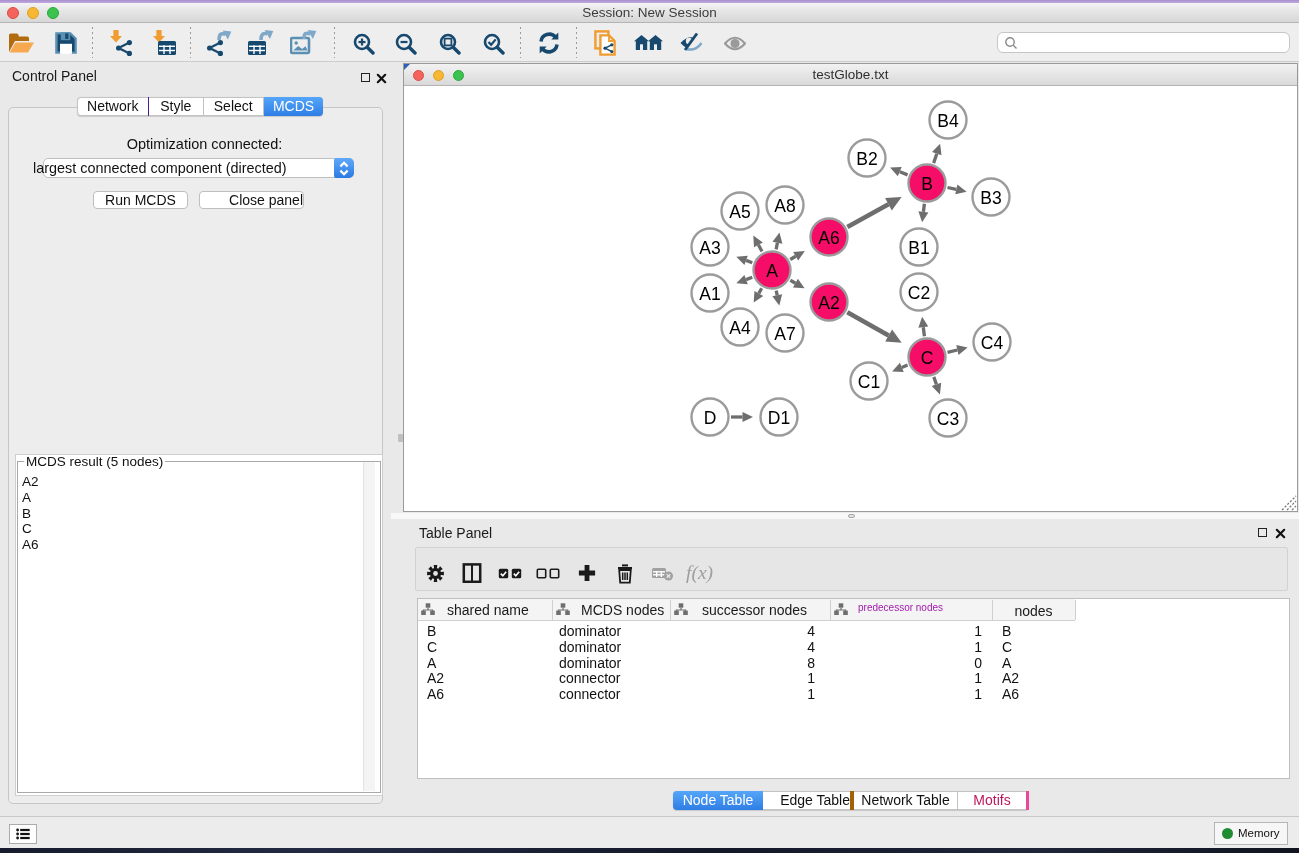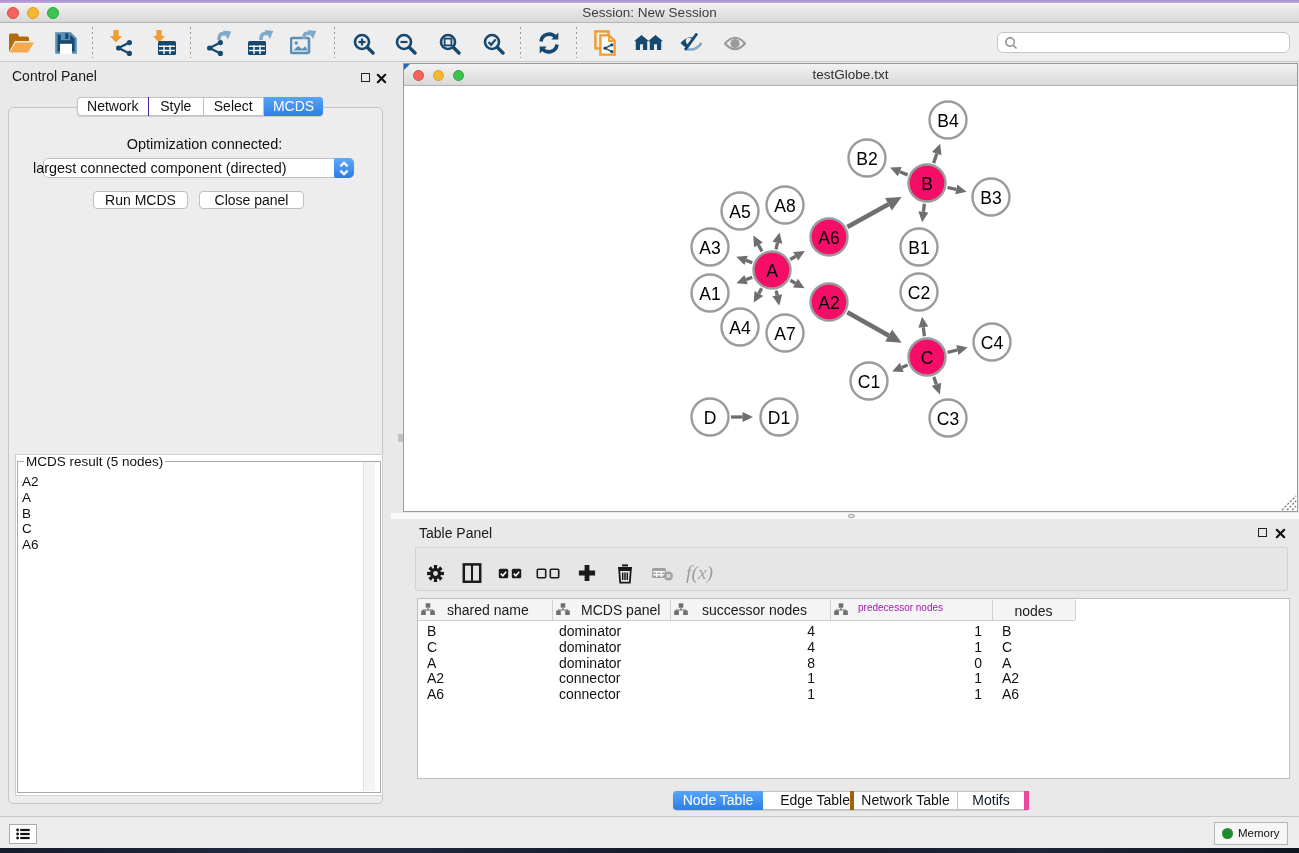--- a/index.html
+++ b/index.html
@@ -147,21 +147,21 @@
 <div class="abs" style="left:264px;top:97px;width:59px;height:19px;background:linear-gradient(#55a6f9,#2e7de5);border-radius:0 4px 4px 0;color:#fff;font-size:14px;text-align:center;line-height:19px">MCDS</div>
 <div class="abs" style="left:17px;top:136px;width:375px;text-align:center;font-size:14.5px;color:#111">Optimization connected:</div>
 <div class="abs" style="left:43px;top:158px;width:311px;height:20px;background:#fff;border:1px solid #c0c0c0;border-radius:5px"></div>
 <div class="abs" style="left:334px;top:158px;width:20px;height:20px;background:linear-gradient(#60a9f9,#2c7be4);border-radius:2px 5px 5px 2px;"></div>
 <svg class="abs" style="left:338px;top:160.5px" width="12" height="15" viewBox="0 0 12 15">
     <path d="M 2.4 5.4 L 6 1.8 L 9.6 5.4" fill="none" stroke="#fff" stroke-width="2.2"></path>
     <path d="M 2.4 9.6 L 6 13.2 L 9.6 9.6" fill="none" stroke="#fff" stroke-width="2.2"></path>
   </svg>
 <div class="abs" style="left:33px;top:158px;width:288px;height:20px;line-height:20px;font-size:14.4px;color:#111">largest connected component (directed)</div>
 <div class="abs" style="left:93px;top:191px;width:95px;height:18px;background:#fff;border:1px solid #bfbfbf;border-radius:4px;font-size:14px;color:#111;text-align:center;line-height:17px">Run MCDS</div>
-<div class="abs" style="left:199px;top:191px;width:105px;height:18px;background:#fff;border:1px solid #bfbfbf;border-radius:4px;font-size:14px;color:#111;text-align:center;line-height:17px">Close panel</div>
+<div class="abs" style="left:199px;top:191px;width:105px;height:18px;background:#fff;border:1px solid #bfbfbf;border-radius:4px;font-size:14px;color:#111;text-align:right;line-height:17px">Close panel</div>
 <div class="abs" style="left:15px;top:454px;width:368px;height:342px;background:#fff;border:1px solid #cfcfcf"></div>
 <fieldset class="abs" style="left:17px;top:454px;width:364px;height:339px;border:1px solid #a9a9a9;background:#fff">
     <legend style="margin-left:6px;padding:0 2px;font-size:13.5px;color:#111">MCDS result (5 nodes)</legend>
   </fieldset>
 <div class="abs" style="left:22px;top:474px">
     <div style="height:15.8px;line-height:15.8px;font-size:13.5px;color:#111">A2</div>
     <div style="height:15.8px;line-height:15.8px;font-size:13.5px;color:#111">A</div>
     <div style="height:15.8px;line-height:15.8px;font-size:13.5px;color:#111">B</div>
     <div style="height:15.8px;line-height:15.8px;font-size:13.5px;color:#111">C</div>
     <div style="height:15.8px;line-height:15.8px;font-size:13.5px;color:#111">A6</div>
@@ -326,21 +326,21 @@
     <rect x="0.2" y="7.6" width="4.6" height="4.4" fill="#6e6e6e"></rect>
     <rect x="9.2" y="7.6" width="4.6" height="4.4" fill="#6e6e6e"></rect>
   </svg>
 <div class="abs" style="left:447px;top:601.5px;font-size:14px;color:#1a1a1a">shared name</div>
 <svg style="position:absolute;left:556px;top:603px" width="14" height="12" viewBox="0 0 14 12">
     <rect x="4.7" y="0.3" width="4.6" height="4.4" fill="#6e6e6e"></rect>
     <path d="M 7 4.7 V 7 M 2.4 9 V 7 H 11.6 V 9" fill="none" stroke="#6e6e6e" stroke-width="1.2"></path>
     <rect x="0.2" y="7.6" width="4.6" height="4.4" fill="#6e6e6e"></rect>
     <rect x="9.2" y="7.6" width="4.6" height="4.4" fill="#6e6e6e"></rect>
   </svg>
-<div class="abs" style="left:581px;top:601.5px;font-size:14px;color:#1a1a1a">MCDS panel</div>
+<div class="abs" style="left:581px;top:601.5px;font-size:14px;color:#1a1a1a">MCDS nodes</div>
 <svg style="position:absolute;left:674px;top:603px" width="14" height="12" viewBox="0 0 14 12">
     <rect x="4.7" y="0.3" width="4.6" height="4.4" fill="#6e6e6e"></rect>
     <path d="M 7 4.7 V 7 M 2.4 9 V 7 H 11.6 V 9" fill="none" stroke="#6e6e6e" stroke-width="1.2"></path>
     <rect x="0.2" y="7.6" width="4.6" height="4.4" fill="#6e6e6e"></rect>
     <rect x="9.2" y="7.6" width="4.6" height="4.4" fill="#6e6e6e"></rect>
   </svg>
 <div class="abs" style="left:702px;top:601.5px;font-size:14px;color:#1a1a1a">successor nodes</div>
 <svg style="position:absolute;left:834px;top:603px" width="14" height="12" viewBox="0 0 14 12">
     <rect x="4.7" y="0.3" width="4.6" height="4.4" fill="#6e6e6e"></rect>
     <path d="M 7 4.7 V 7 M 2.4 9 V 7 H 11.6 V 9" fill="none" stroke="#6e6e6e" stroke-width="1.2"></path>
@@ -371,21 +371,21 @@
 <div class="abs" style="left:1002px;top:670.3999999999999px;height:16px;line-height:16px;font-size:14px;color:#111">A2</div>
 <div class="abs" style="left:427px;top:686.1999999999998px;height:16px;line-height:16px;font-size:14px;color:#111">A6</div>
 <div class="abs" style="left:559px;top:686.1999999999998px;height:16px;line-height:16px;font-size:14px;color:#111">connector</div>
 <div class="abs" style="left:700px;top:686.1999999999998px;width:115px;text-align:right;height:16px;line-height:16px;font-size:14px;color:#111">1</div>
 <div class="abs" style="left:860px;top:686.1999999999998px;width:122px;text-align:right;height:16px;line-height:16px;font-size:14px;color:#111">1</div>
 <div class="abs" style="left:1002px;top:686.1999999999998px;height:16px;line-height:16px;font-size:14px;color:#111">A6</div>
 <div class="abs" style="left:673px;top:791px;width:356px;height:19px;background:#fff;border:1px solid #c3c3c3;border-radius:4px;box-shadow:0 0.5px 1px rgba(0,0,0,.15)"></div>
 <div class="abs" style="left:673px;top:791px;width:90px;height:19px;background:linear-gradient(#55a6f9,#2e7de5);border-radius:4px 0 0 4px;color:#fff;font-size:14px;text-align:center;line-height:19px">Node Table</div>
 <div class="abs" style="left:763px;top:791px;width:91px;height:19px;border-right:4px solid #a16207;color:#111;font-size:14px;text-align:right;line-height:19px">Edge Table</div>
 <div class="abs" style="left:854px;top:791px;width:104px;height:19px;border-right:1px solid #c3c3c3;color:#111;font-size:14px;text-align:center;line-height:19px">Network Table</div>
-<div class="abs" style="left:958px;top:791px;width:71px;height:19px;border-right:5px solid #ec4899;color:#0f172a;font-size:14px;text-align:center;line-height:19px">Motifs</div>
+<div class="abs" style="left:958px;top:791px;width:71px;height:19px;border-right:3px solid #ec4899;color:#be185d;font-size:14px;text-align:center;line-height:19px">Motifs</div>
 <div class="abs" style="left:0;top:816px;width:1299px;height:32px;background:#ececec;border-top:1px solid #c8c8c8"></div>
 <div class="abs" style="left:9px;top:824px;width:28px;height:20px;background:#fdfdfd;border:1px solid #ababab"></div>
 <svg class="abs" style="left:16px;top:828px" width="14" height="12" viewBox="0 0 14 12">
     <g fill="#111">
       <circle cx="1.6" cy="2" r="1.4"></circle>
       <circle cx="1.6" cy="6" r="1.4"></circle>
       <circle cx="1.6" cy="10" r="1.4"></circle>
       <rect x="4.2" y="0.9" width="9.5" height="2.2"></rect>
       <rect x="4.2" y="4.9" width="9.5" height="2.2"></rect>
       <rect x="4.2" y="8.9" width="9.5" height="2.2"></rect>

